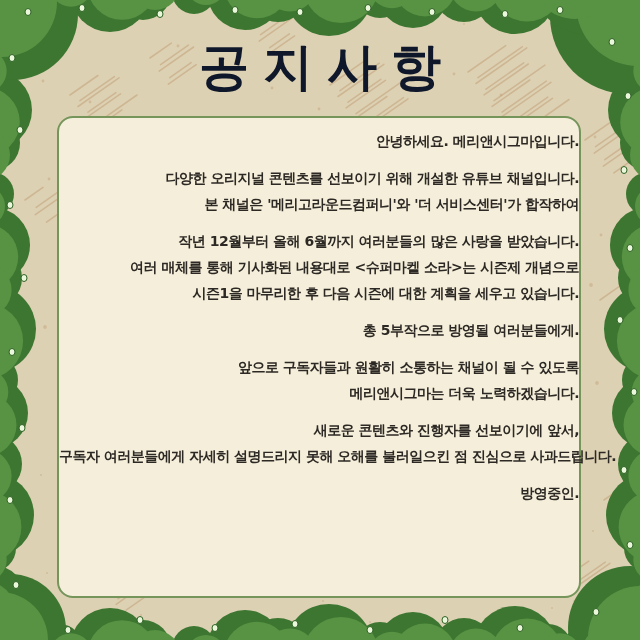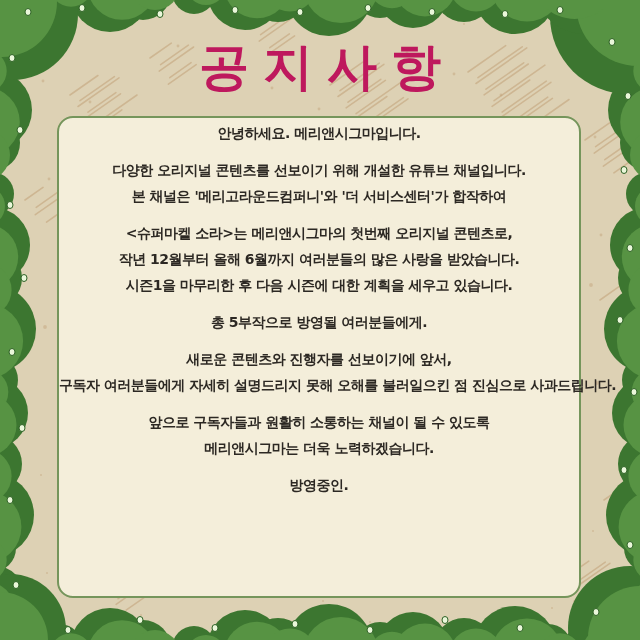--- a/index.html
+++ b/index.html
@@ -11,37 +11,37 @@
   }
   #deco {
     position: absolute; left: 0; top: 0; width: 640px; height: 640px;
     display: block;
   }
   .title {
     position: absolute; left: 0; top: 34px; width: 640px;
     margin: 0; text-align: center;
     font-family: "DejaVu Serif", "Liberation Serif", serif;
     font-size: 50px; font-weight: 700;
-    color: #be185d; letter-spacing: 14px; text-indent: 14px;
+    color: #0f172a; letter-spacing: 14px; text-indent: 14px;
     z-index: 3; white-space: nowrap;
   }
   .card {
     position: absolute; left: 57px; top: 116px;
     width: 524px; height: 482px;
     box-sizing: border-box;
     background: #f4eeda;
     border: 2px solid #75955b;
     border-radius: 16px;
     z-index: 2;
   }
   .notice-body {
     position: absolute; left: 0; top: 0; width: 100%;
     box-sizing: border-box;
-    padding-top: 2px;
-    text-align: center;
+    padding-top: 10px;
+    text-align: right;
   }
   .para { margin: 0 0 11px 0; }
   .line {
     white-space: nowrap;
     font-size: 14px; font-weight: 700;
     line-height: 26px;
     letter-spacing: -0.5px;
     color: #2c2823;
   }
 </style>
@@ -346,32 +346,32 @@
 <div class="card">
   <div class="notice-body" id="notice-body">
       <div class="para">
         <div class="line">안녕하세요. 메리앤시그마입니다.</div>
       </div>
       <div class="para">
         <div class="line">다양한 오리지널 콘텐츠를 선보이기 위해 개설한 유튜브 채널입니다.</div>
         <div class="line">본 채널은 '메리고라운드컴퍼니'와 '더 서비스센터'가 합작하여</div>
       </div>
       <div class="para">
-        <div class="line">&lt;슈퍼마켙 소라&gt;는 메리앤시그마의 첫번째 오리지널 콘텐츠로,</div>
         <div class="line">작년 12월부터 올해 6월까지 여러분들의 많은 사랑을 받았습니다.</div>
+        <div class="line">여러 매체를 통해 기사화된 내용대로 &lt;슈퍼마켙 소라&gt;는 시즌제 개념으로</div>
         <div class="line">시즌1을 마무리한 후 다음 시즌에 대한 계획을 세우고 있습니다.</div>
       </div>
       <div class="para">
         <div class="line">총 5부작으로 방영될 여러분들에게.</div>
+      </div>
+      <div class="para">
+        <div class="line">앞으로 구독자들과 원활히 소통하는 채널이 될 수 있도록</div>
+        <div class="line">메리앤시그마는 더욱 노력하겠습니다.</div>
       </div>
       <div class="para">
         <div class="line">새로운 콘텐츠와 진행자를 선보이기에 앞서,</div>
         <div class="line">구독자 여러분들에게 자세히 설명드리지 못해 오해를 불러일으킨 점 진심으로 사과드립니다.</div>
-      </div>
-      <div class="para">
-        <div class="line">앞으로 구독자들과 원활히 소통하는 채널이 될 수 있도록</div>
-        <div class="line">메리앤시그마는 더욱 노력하겠습니다.</div>
       </div>
       <div class="para">
         <div class="line">방영중인.</div>
       </div>
     </div>
 </div>
 
 </body></html>

